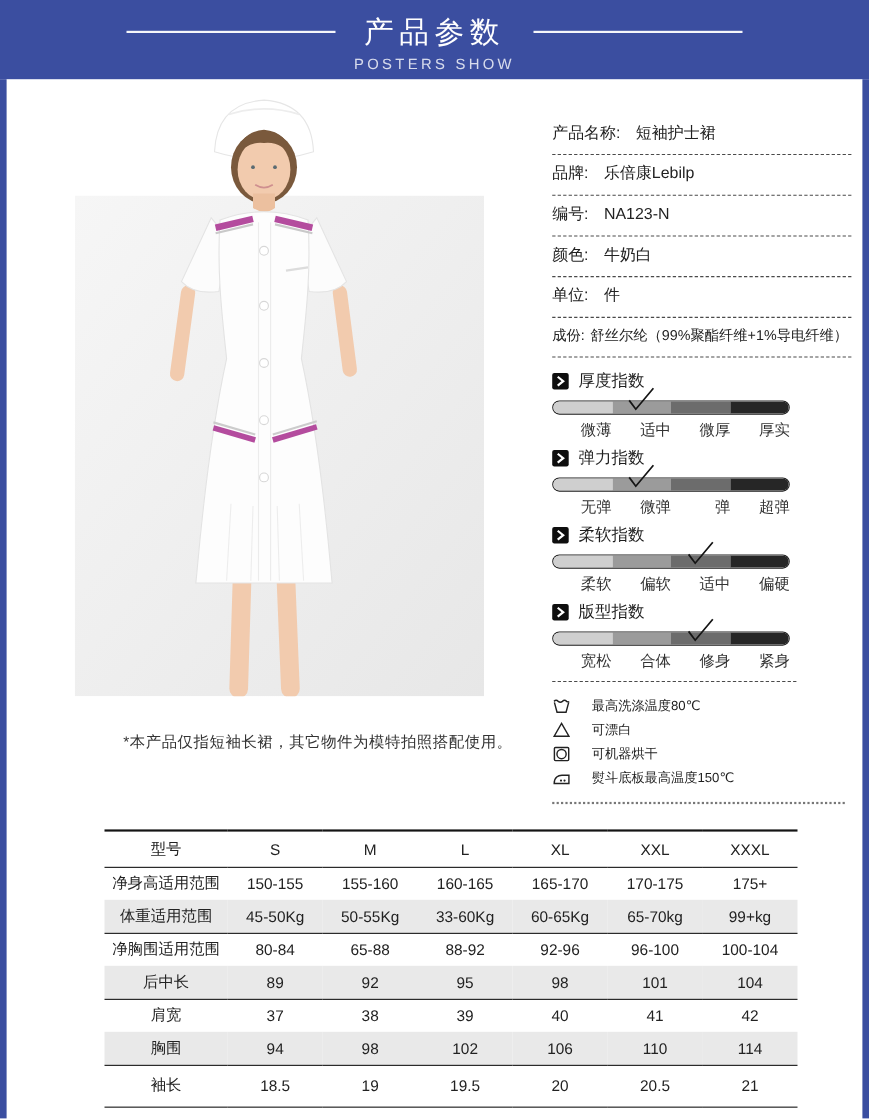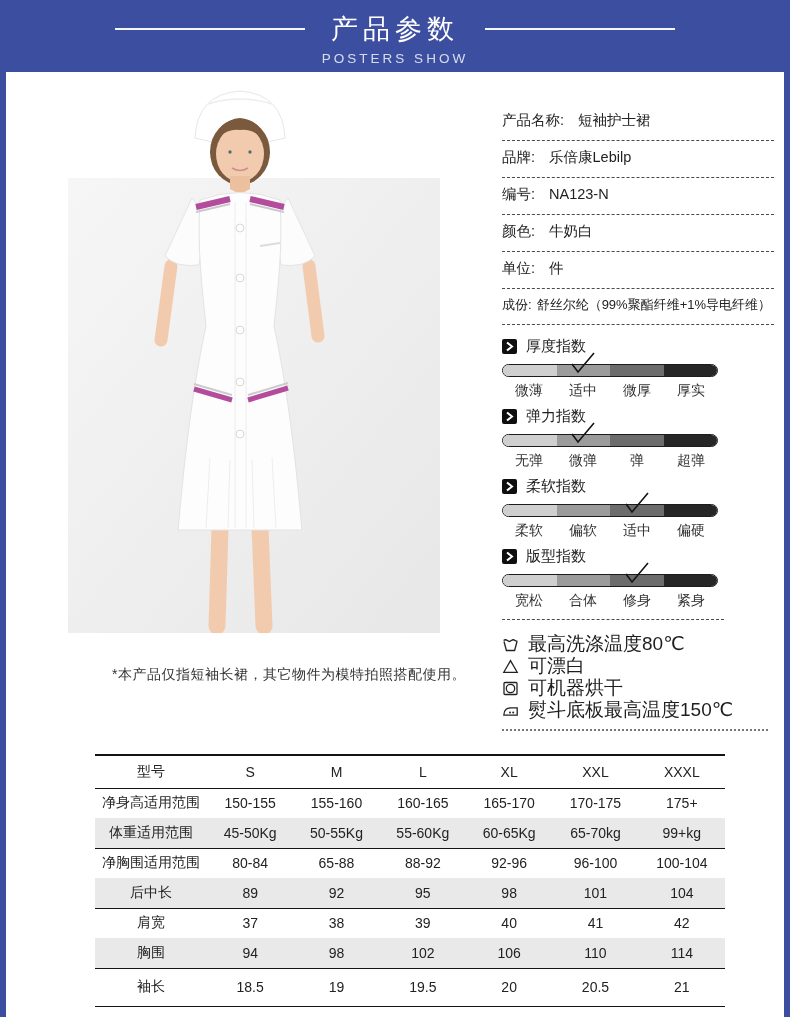--- a/index.html
+++ b/index.html
@@ -36,24 +36,24 @@
 
   .indices{margin-top:12px;}
   .index-block{margin-bottom:7px;}
   .index-title{display:flex;align-items:center;gap:9px;font-size:15px;color:#1e1e1e;}
   .chev{width:15px;height:15px;background:#0e0e0e;border-radius:2px;display:flex;align-items:center;justify-content:center;flex:none;}
   .bar{position:relative;margin-top:8px;width:216px;height:13px;}
   .segs{display:flex;width:216px;height:13px;border:1px solid #1c1c1c;border-radius:7px;overflow:hidden;background:#fff;}
   .segs div{flex:1;height:100%;}
   .check{position:absolute;top:-13px;}
   .index-labels{display:flex;width:216px;margin-top:5px;font-size:14px;color:#333;}
-  .index-labels span{flex:1;text-align:center;}
+  .index-labels span{flex:1;text-align:right;}
 
   .dashed-sep{width:222px;border-top:1px dashed #4a4a4a;margin:9px 0 13px;}
-  .care-item{display:flex;align-items:center;gap:9px;height:22px;font-size:19px;color:#1e1e1e;}
+  .care-item{display:flex;align-items:flex-start;gap:19px;height:22px;font-size:12px;color:#1e1e1e;}
   .care-ic{flex:none;display:flex;align-items:center;}
   .dotted-sep{width:266px;border-top:2px dotted #777;margin-top:8px;}
 
   
   table.size{position:absolute;left:95px;top:754px;width:630px;border-collapse:collapse;table-layout:fixed;
     font-size:14px;color:var(--ink);text-align:center;}
   table.size th{font-weight:normal;}
   table.size thead tr{height:33px;}
   table.size thead th{border-top:2px solid #141414;border-bottom:1px solid #141414;}
   table.size tbody tr{height:30px;}
@@ -338,21 +338,21 @@
           <td>155-160</td>
           <td>160-165</td>
           <td>165-170</td>
           <td>170-175</td>
           <td>175+</td>
         </tr>
         <tr>
           <th>体重适用范围</th>
           <td>45-50Kg</td>
           <td>50-55Kg</td>
-          <td>55-60Kg</td>
+          <td>33-60Kg</td>
           <td>60-65Kg</td>
           <td>65-70kg</td>
           <td>99+kg</td>
         </tr>
         <tr>
           <th>净胸围适用范围</th>
           <td>80-84</td>
           <td>65-88</td>
           <td>88-92</td>
           <td>92-96</td>

